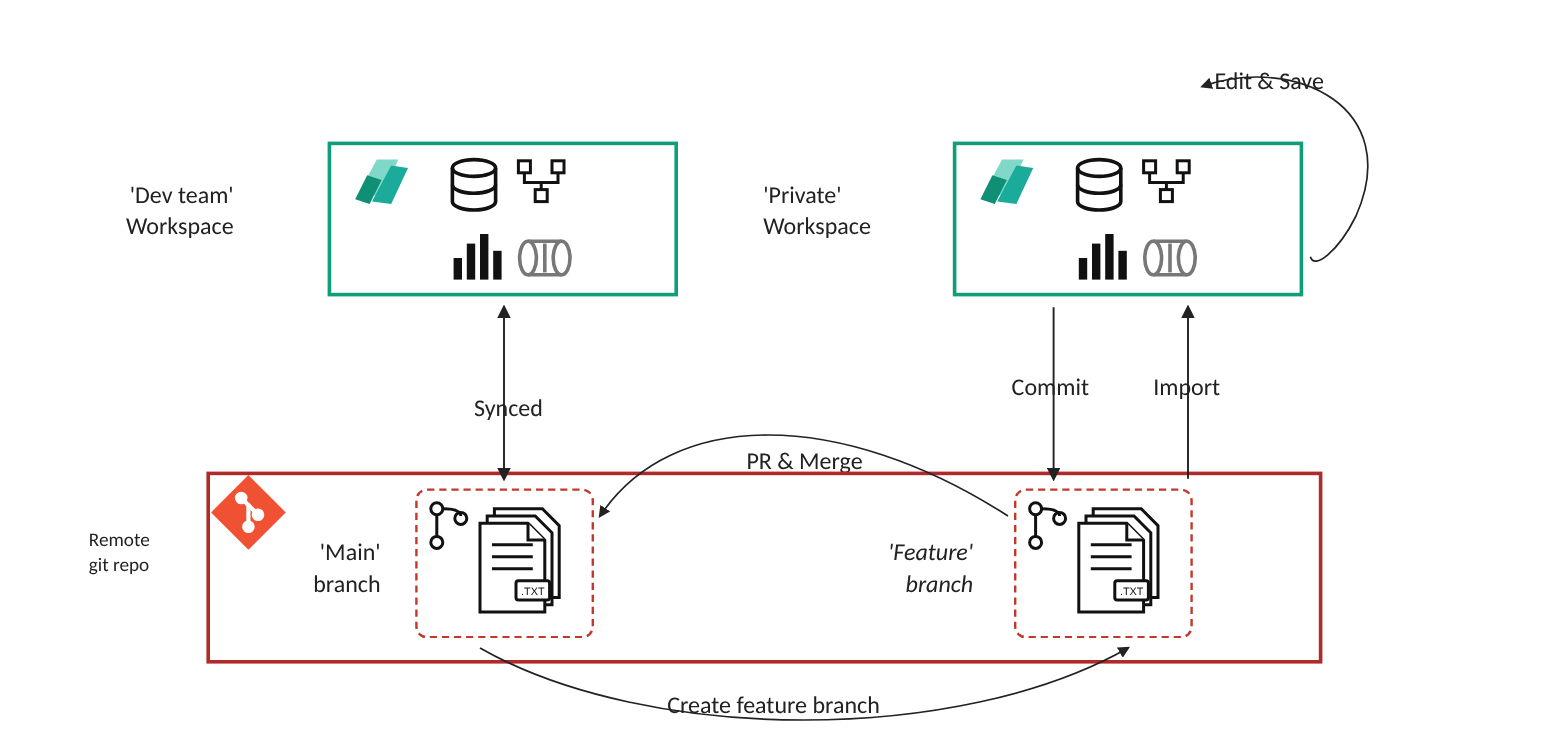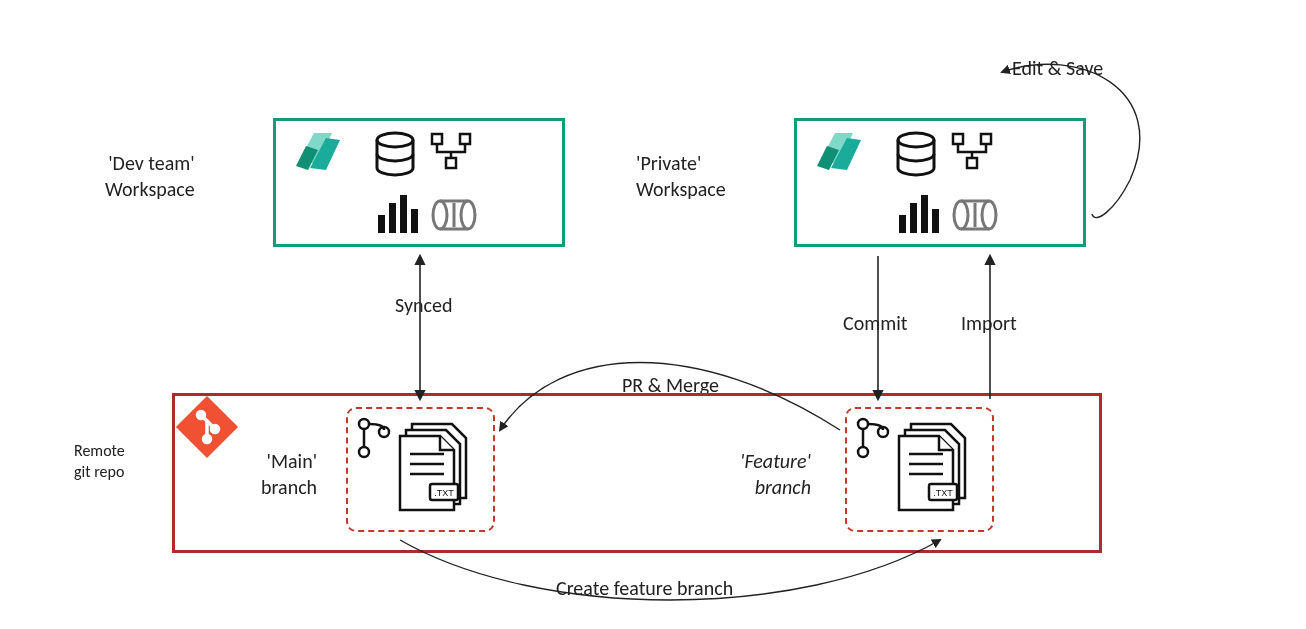--- a/index.html
+++ b/index.html
@@ -55,21 +55,21 @@
 
 <div class="stage">
 
   <div class="label" style="left:105px; top:150px;text-align:right;">'Dev team'
 Workspace</div>
   <div class="label" style="left:636px; top:150px;">'Private'
 Workspace</div>
   <div class="label" style="left:74px; top:441px; font-size:16px;">Remote
 git repo</div>
 
-  <div class="label" style="left:395px; top:292px;">Synced</div>
+  <div class="label" style="left:395px; top:328px;">Synced</div>
   <div class="label" style="left:1012px; top:55px;">Edit &amp; Save</div>
   <div class="label" style="left:843px; top:310px;text-align:center;">Commit</div>
   <div class="label" style="left:961px; top:310px;">Import</div>
   <div class="label" style="left:622px; top:342px;margin-top:30px;">PR &amp; Merge</div>
   <div class="label" style="left:556px; top:575px;">Create feature branch</div>
 
   <div class="ws-box" style="left:273px; top:118px; width:292px; height:129px;"></div>
 
   <div class="ws-box" style="left:794px; top:118px; width:292px; height:129px;"></div>
 

